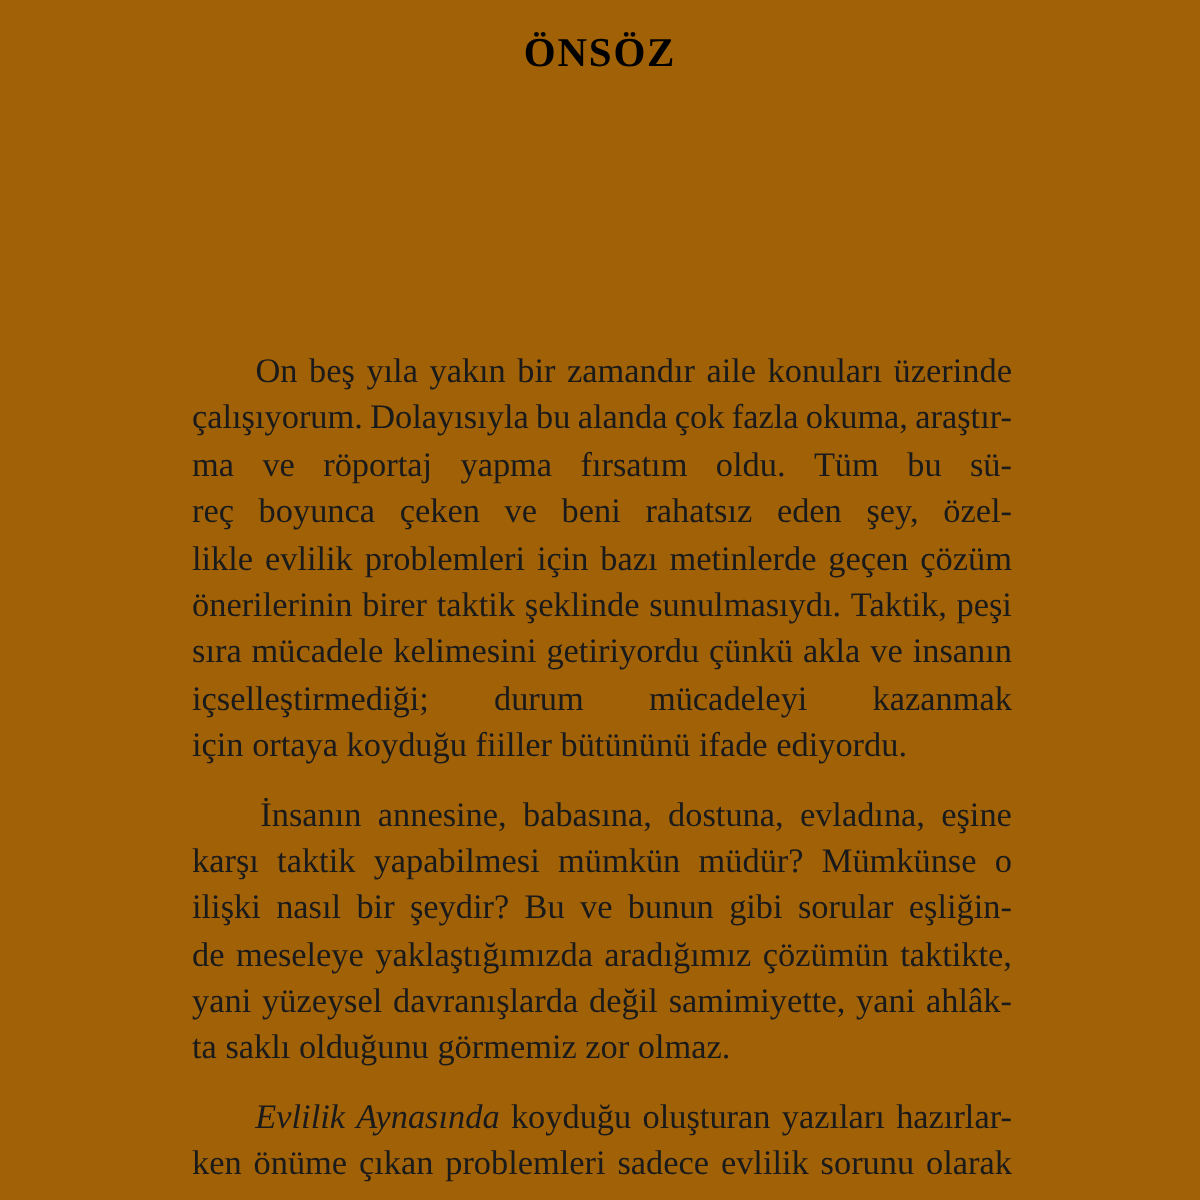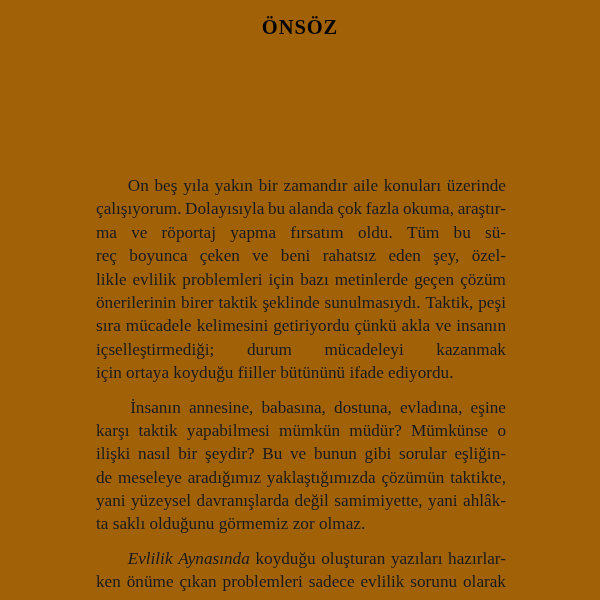--- a/index.html
+++ b/index.html
@@ -204,22 +204,22 @@
           <span class="w">Bu</span>
           <span class="w">ve</span>
           <span class="w">bunun</span>
           <span class="w">gibi</span>
           <span class="w">sorular</span>
           <span class="w">eşliğin-</span>
         </div>
       <div class="line just">
           <span class="w">de</span>
           <span class="w">meseleye</span>
+          <span class="w">yaklaştığımızda</span>
           <span class="w">aradığımız</span>
-          <span class="w">yaklaştığımızda</span>
           <span class="w">çözümün</span>
           <span class="w">taktikte,</span>
         </div>
       <div class="line just">
           <span class="w">yani</span>
           <span class="w">yüzeysel</span>
           <span class="w">davranışlarda</span>
           <span class="w">değil</span>
           <span class="w">samimiyette,</span>
           <span class="w">yani</span>

